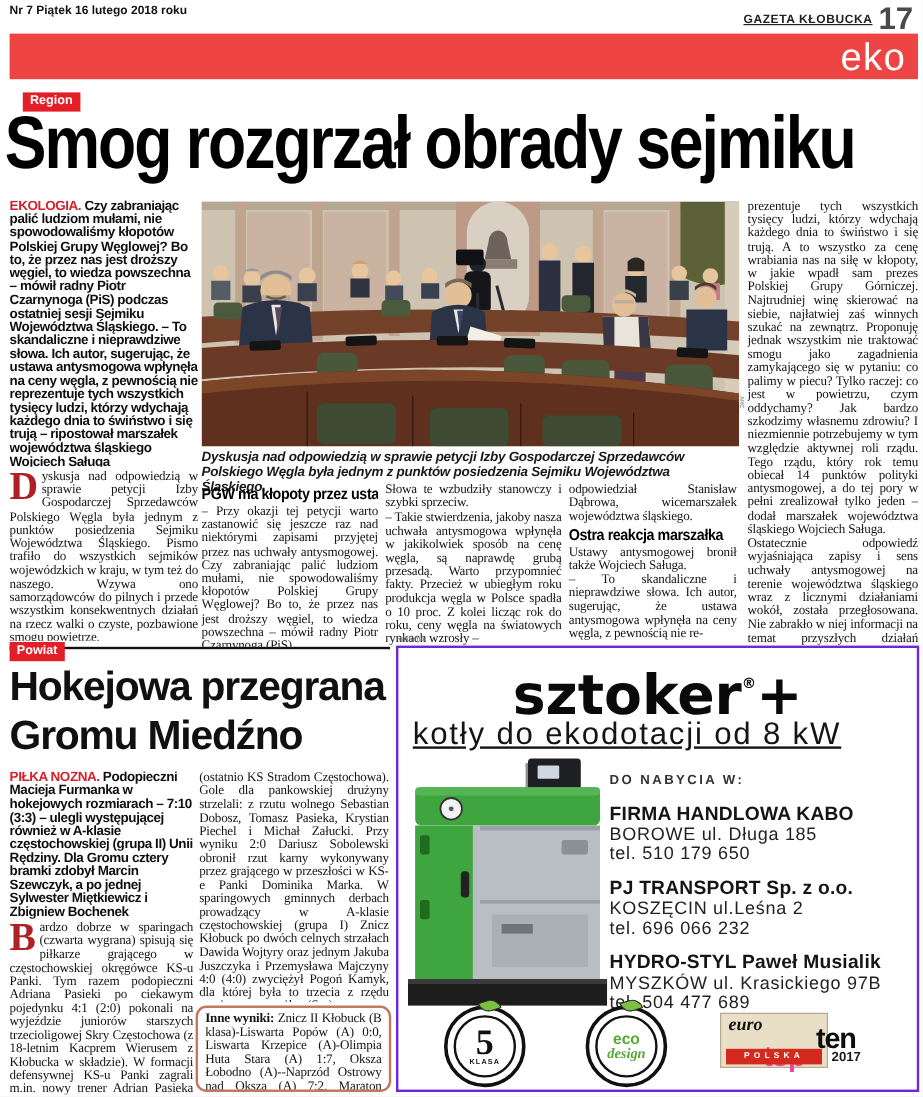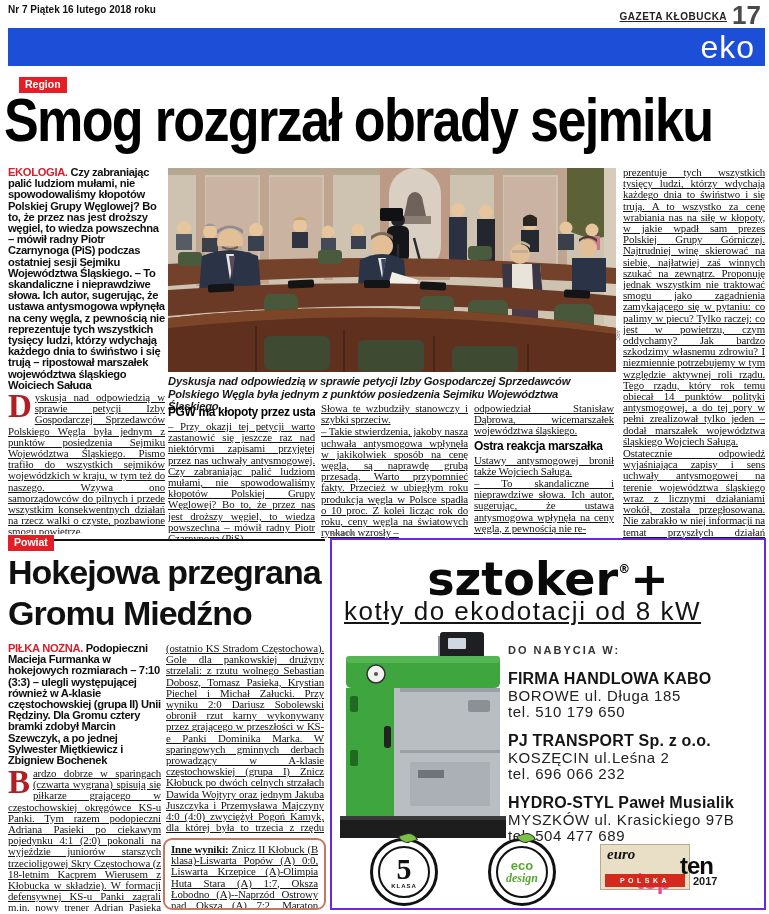--- a/index.html
+++ b/index.html
@@ -9,38 +9,38 @@
     font-family:"Liberation Serif", serif; color:#1c1c1c; overflow:hidden;
     margin:0 auto;
   }
   .abs { position:absolute; }
 
   
   .issue { left:8px; top:4px; font:bold 10px/12px "Liberation Sans",sans-serif; color:#111; }
   .brandline { right:8px; top:2px; display:flex; align-items:flex-start; gap:5px; }
   .brand { font:bold 10px/12px "Liberation Sans",sans-serif; letter-spacing:.5px; margin-top:9px; color:#222;text-decoration:underline; }
   .pageno { font:bold 26px/26px "Liberation Sans",sans-serif; color:#4a4a4a; }
-  .ekoband { left:8px; top:28px; width:757px; height:38px; background:#1d4ed8; }
+  .ekoband { left:8px; top:28px; width:757px; height:38px; background:#ef4444; }
   .ekoband span { position:absolute; right:10px; top:1px; font:400 32px/36px "Liberation Sans",sans-serif; color:#fff; letter-spacing:1px; }
 
   
   .tag { display:inline-block; background:#e41e26; color:#fff;
          font:bold 10.5px/13px "Liberation Sans",sans-serif; padding:1px 6px 2px; }
 
   
   .mainhead { left:4px; top:86px; width:765px; white-space:nowrap;
     font:bold 62px/68px "Liberation Sans",sans-serif; color:#000;
     letter-spacing:-2px; transform:scaleX(.84); transform-origin:left top; }
   .subhead2line { left:8px; top:552px; width:320px;
     font:bold 34px/41px "Liberation Sans",sans-serif; letter-spacing:-1px; color:#101010; }
 
   
   .lead { font:bold 11.2px/11.2px "Liberation Sans",sans-serif; letter-spacing:-.35px; color:#0f0f0f; }
   .lead .rl { color:#d4202c; }
-  .body-serif { font:10.9px/11.2px "Liberation Serif",serif; text-align:justify; letter-spacing:-.15px; color:#141414;text-decoration:underline; }
+  .body-serif { font:10.9px/11.2px "Liberation Serif",serif; text-align:justify; letter-spacing:-.15px; color:#141414; }
   .body-serif p + p { margin-top:1px; }
   .dropcap { float:left; font:bold 33px/26px "Liberation Serif",serif; color:#b01f24; padding:1px 3px 0 0; }
   .colsub { font:bold 13px/14px "Liberation Sans",sans-serif; letter-spacing:-.4px;
             transform:scaleX(.92); transform-origin:left; margin:2px 0 2px; color:#000; white-space:nowrap; }
   .caption { font:bold italic 11.2px/12.5px "Liberation Sans",sans-serif; color:#181818; letter-spacing:-.2px; }
   .credit { font:5px/5px "Liberation Sans",sans-serif; color:#777; writing-mode:vertical-rl; }
 
   
   .photo { left:168px; top:168px; width:448px; height:204px; overflow:hidden; background:#cdc3b0; }
 

